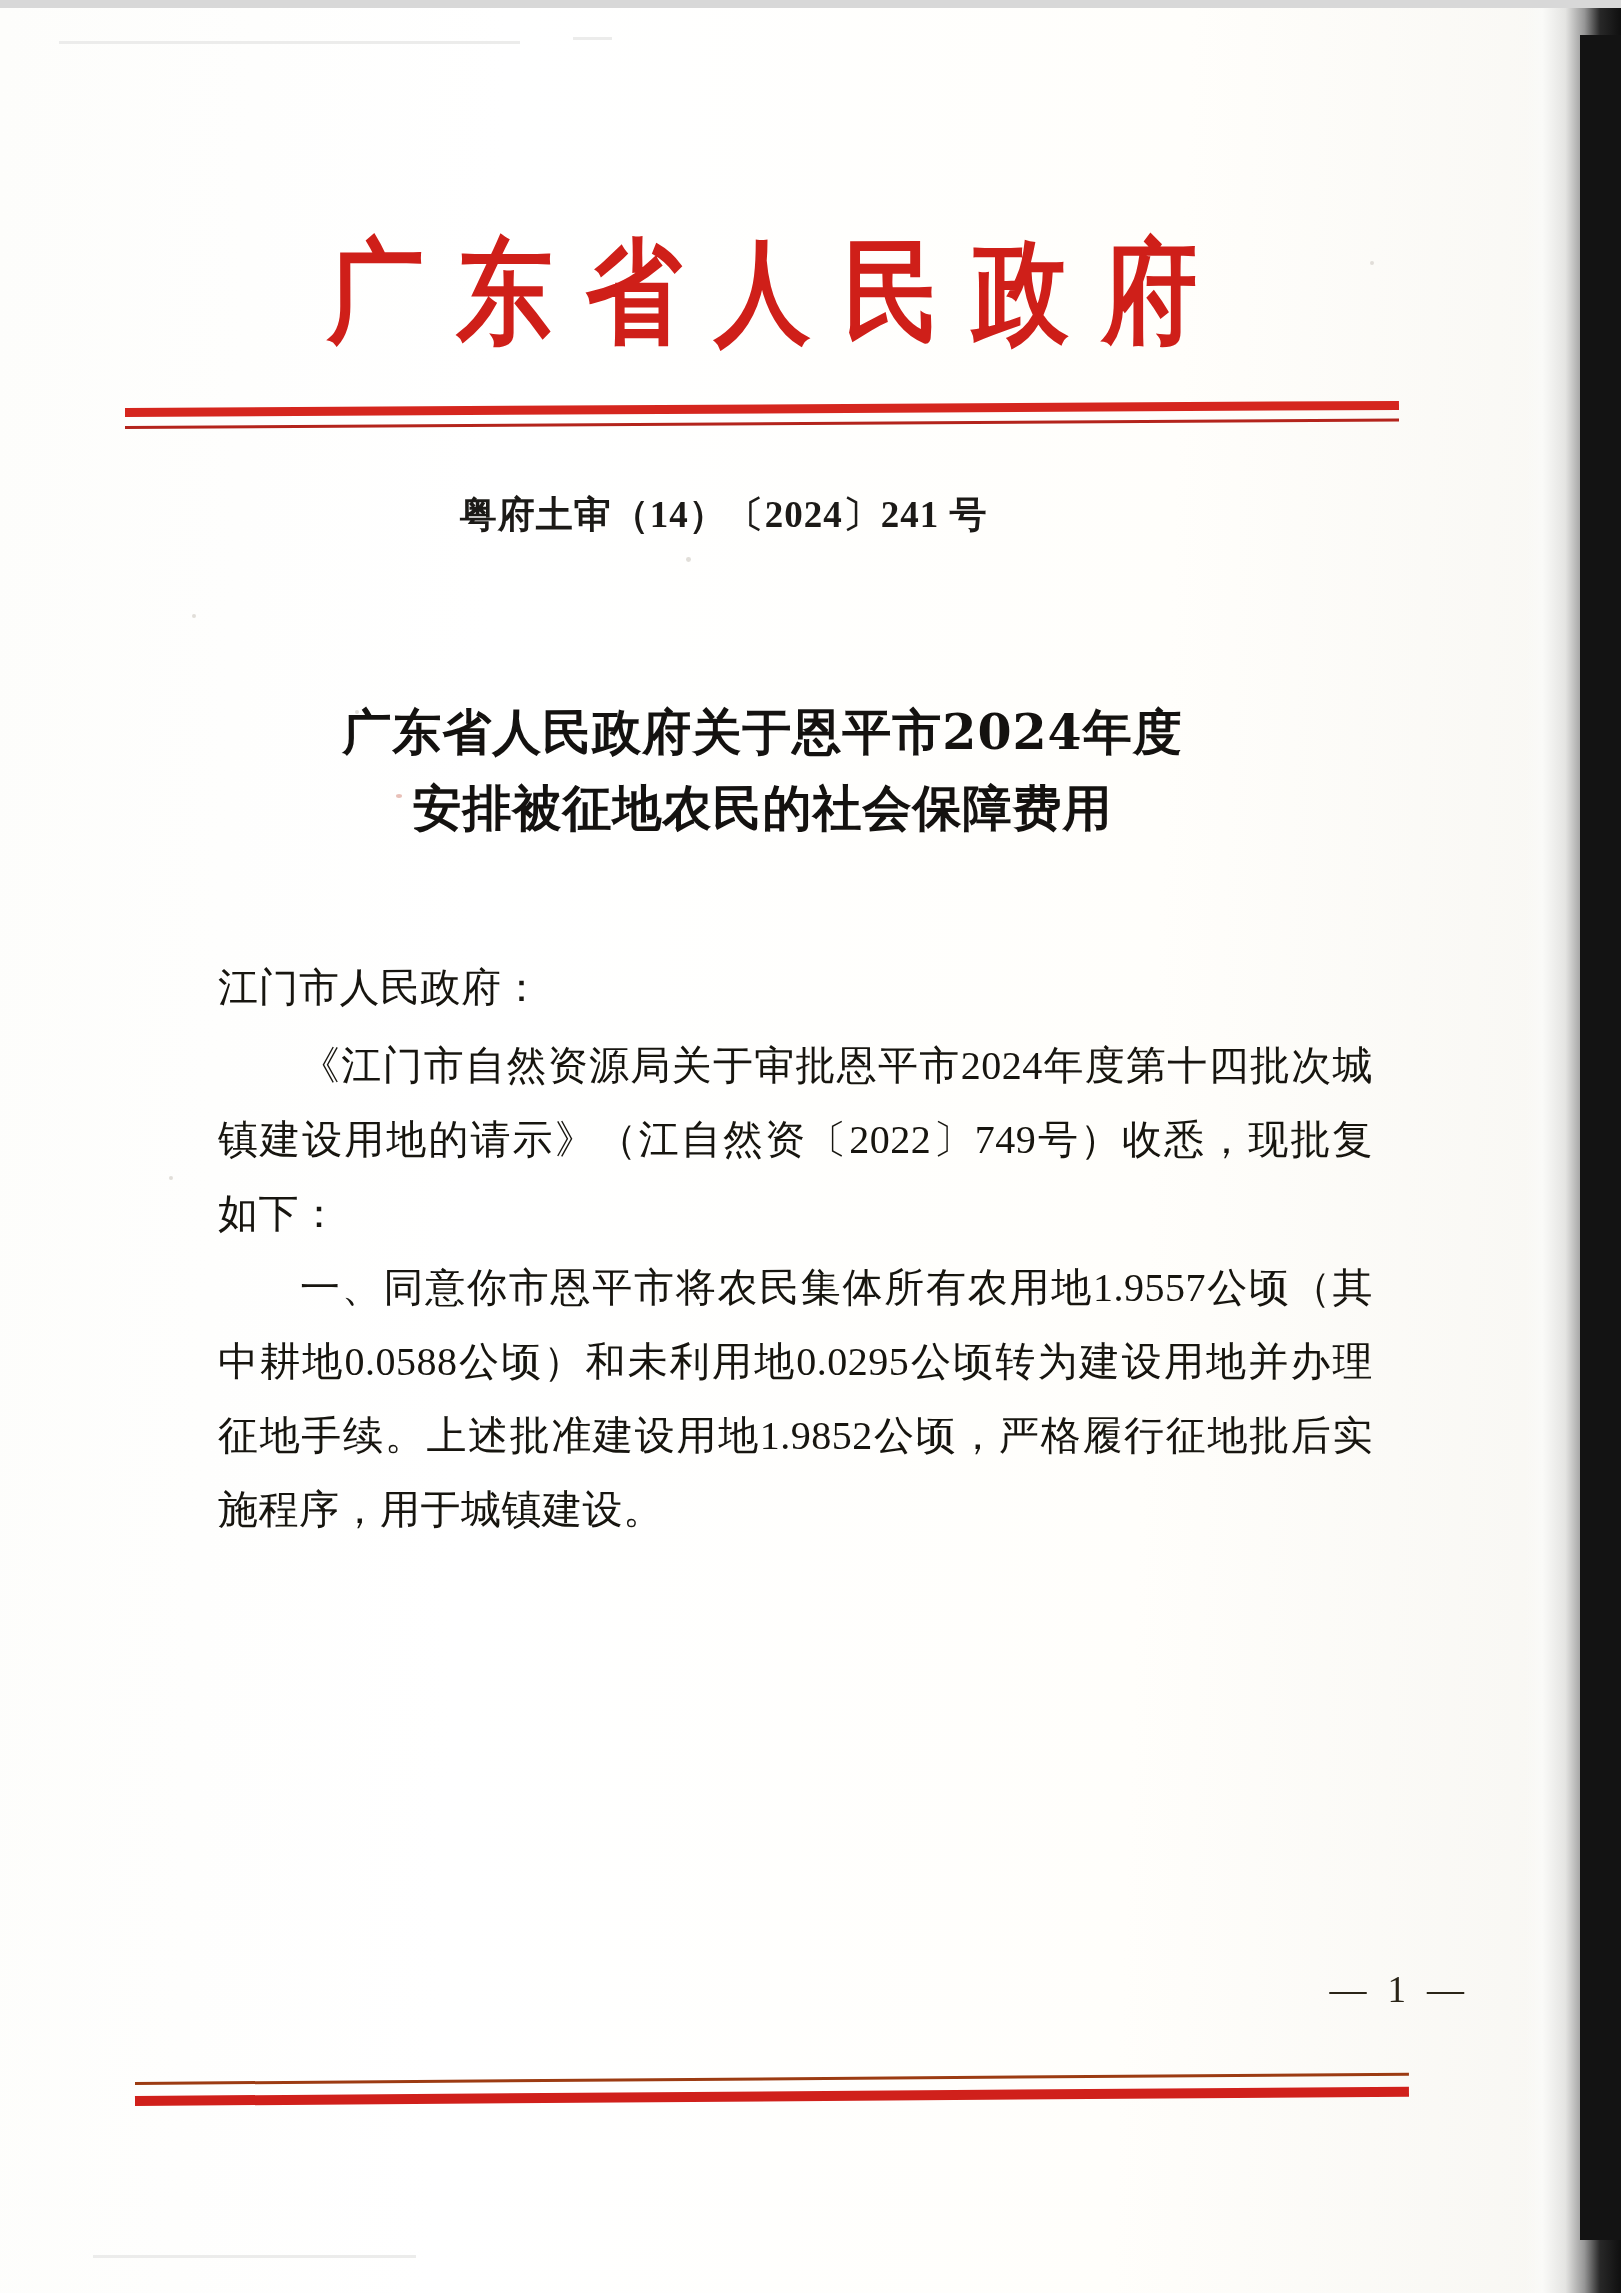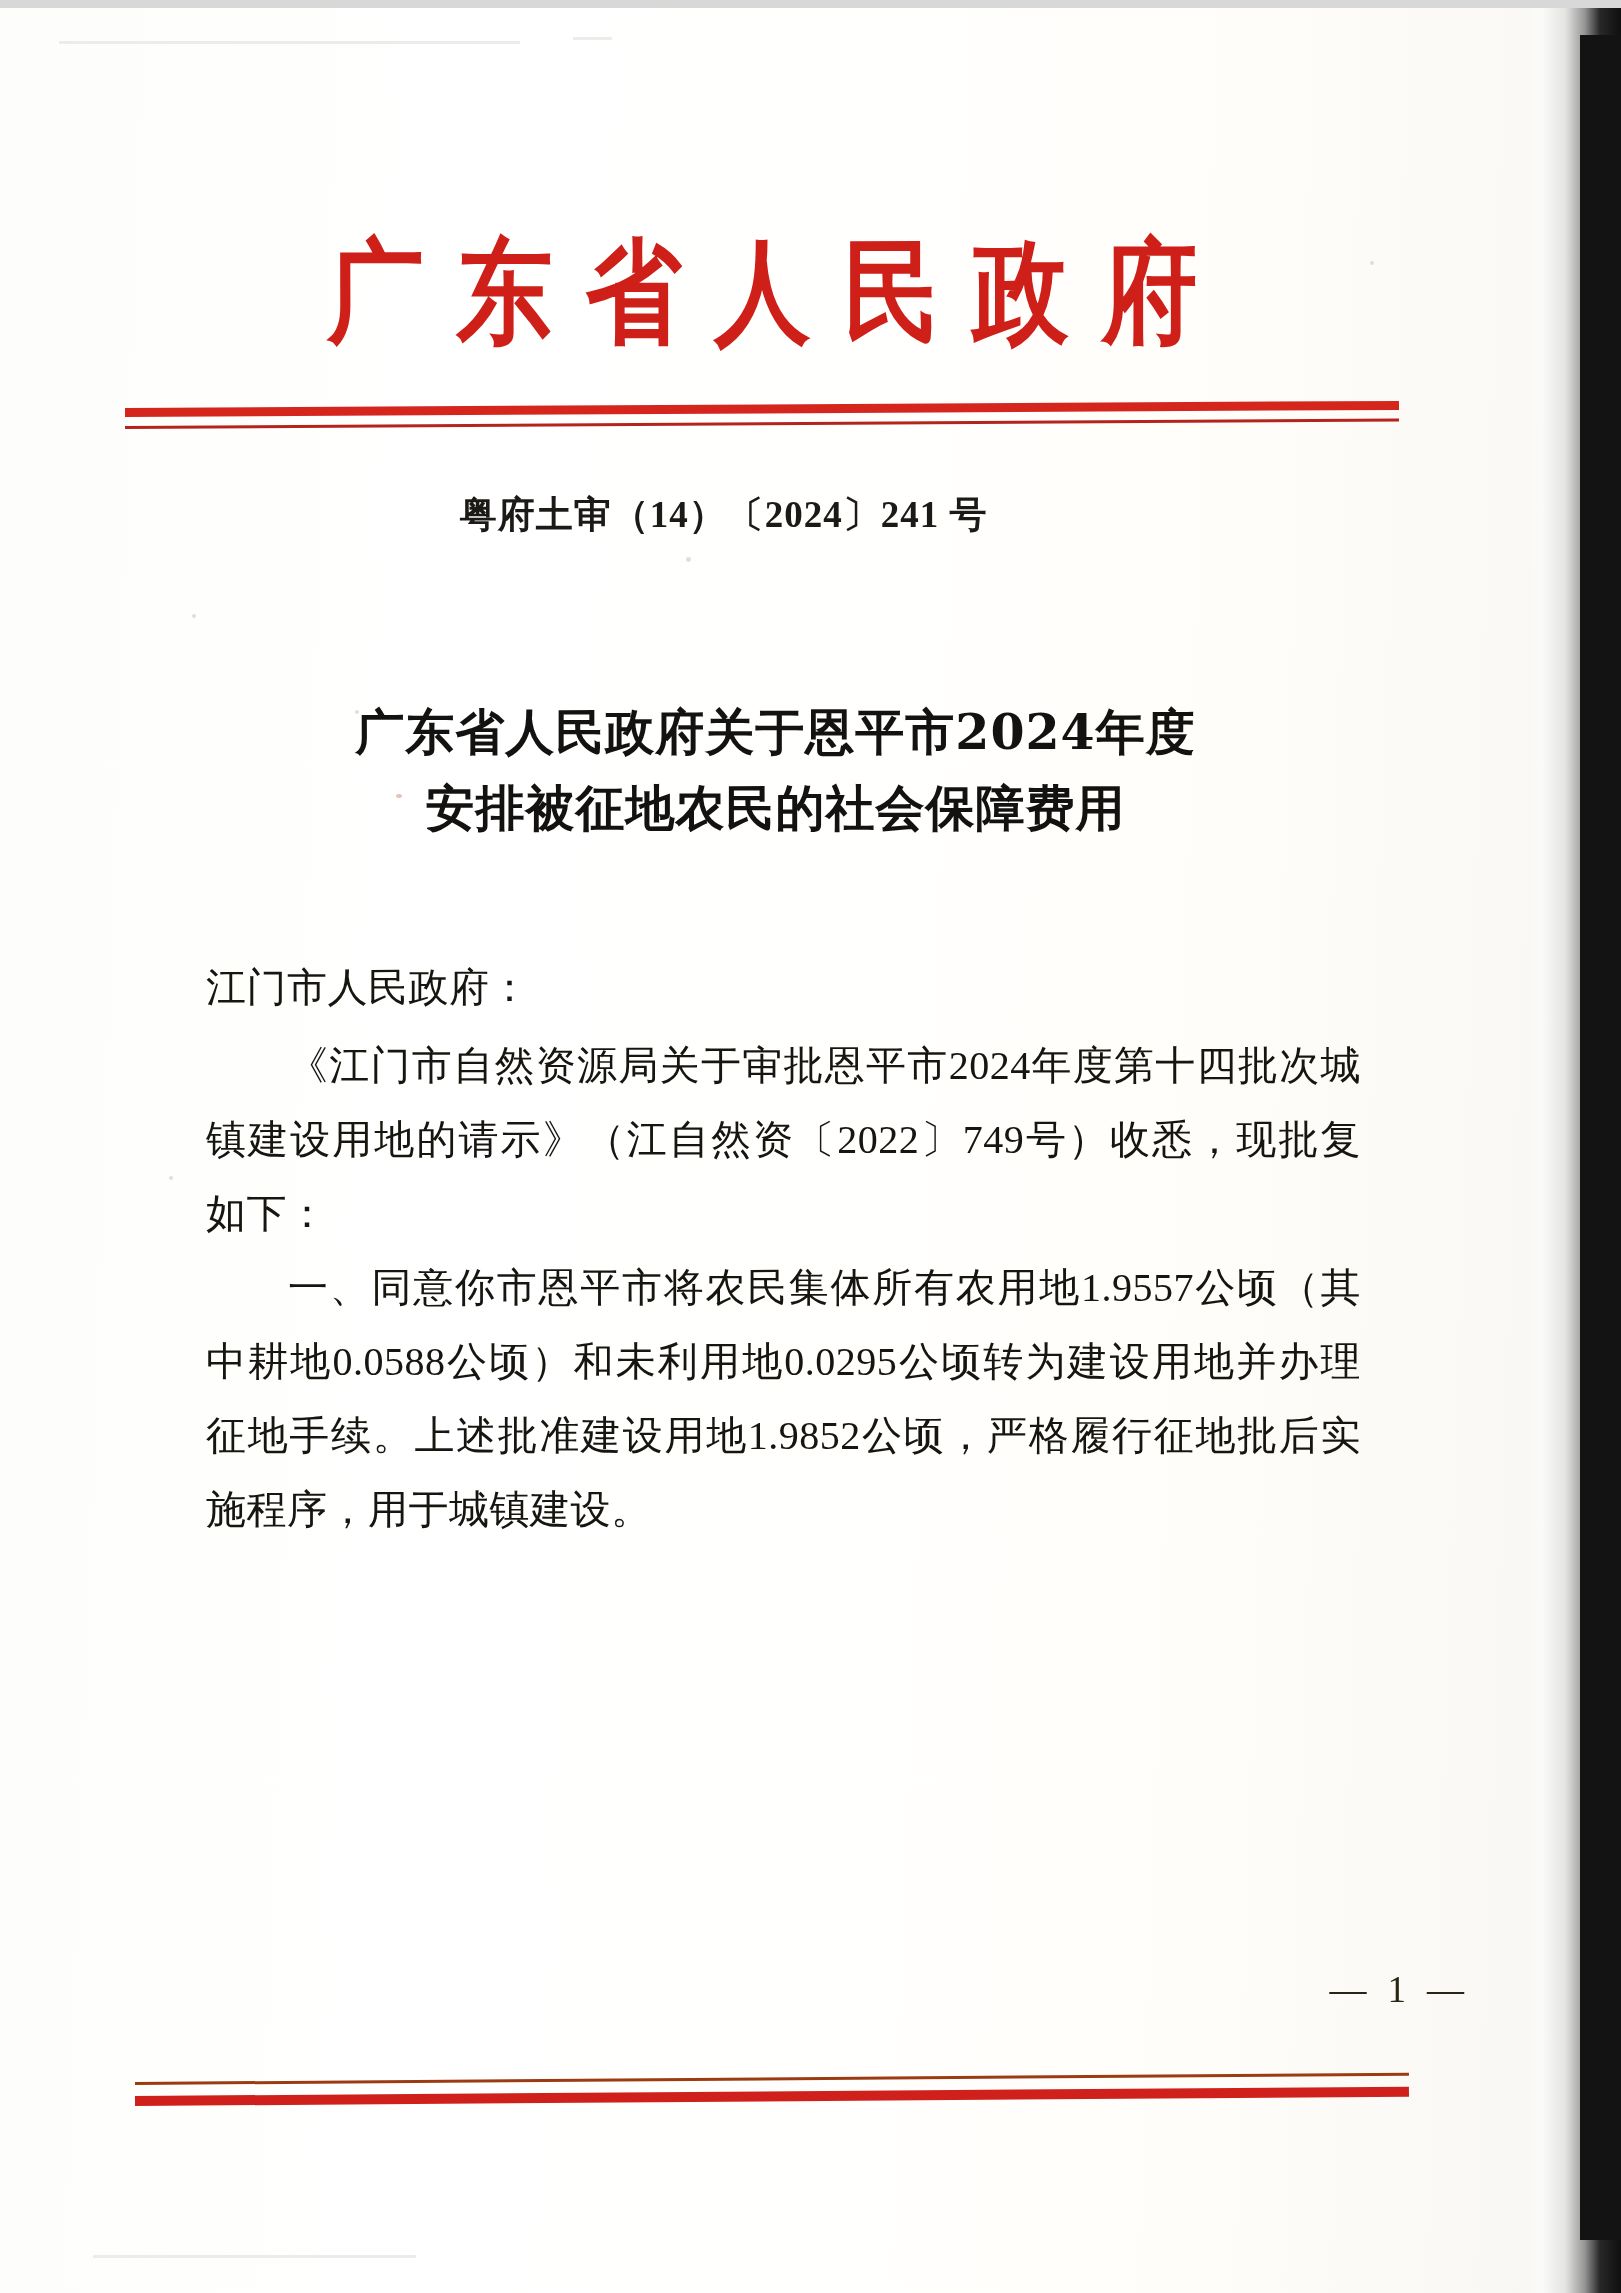--- a/index.html
+++ b/index.html
@@ -135,35 +135,34 @@
   }
 
   
   .doc-title {
     position: absolute;
     left: 0;
     top: 686px;
     width: 1525px;
     text-align: center;
     color: #141210;
-    padding-left: 13px;
   }
   .doc-title .tline {
     font-family: "DejaVu Serif", "Liberation Serif", serif;
     font-weight: 700;
     font-size: 49px;
     line-height: 76px;
     letter-spacing: 1px;
     white-space: nowrap;
   }
 
   
   .body-block {
     position: absolute;
-    left: 206px;
+    left: 218px;
     top: 943px;
     width: 1155px;
     color: #17150f;
     font-family: "Liberation Serif", "DejaVu Serif", serif;
     font-size: 40px;
     line-height: 74px;
     letter-spacing: 0.5px;
   }
   .body-block .para {
     margin: 0 0 0 0;

